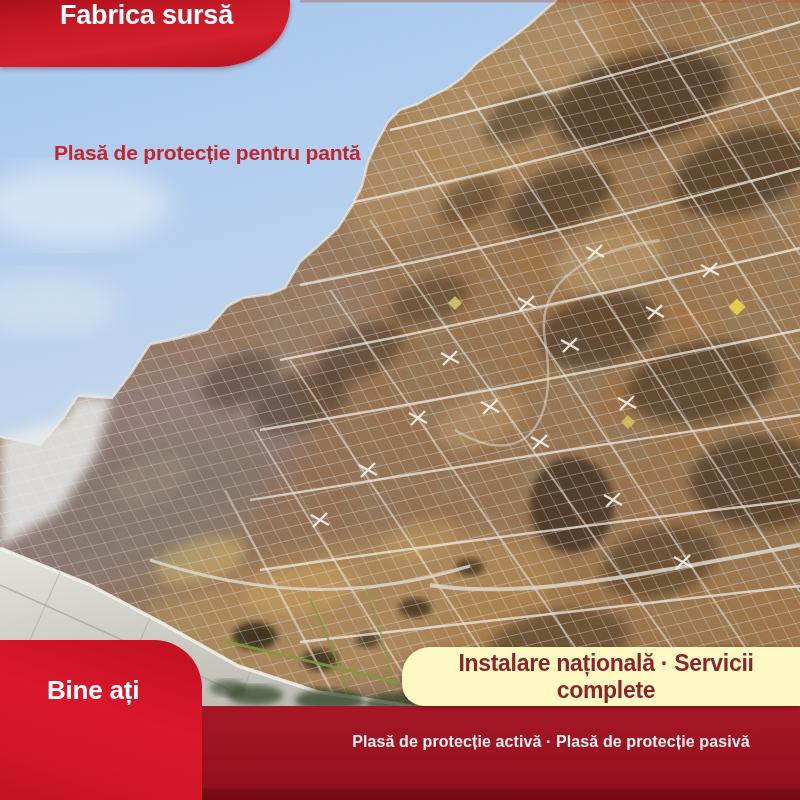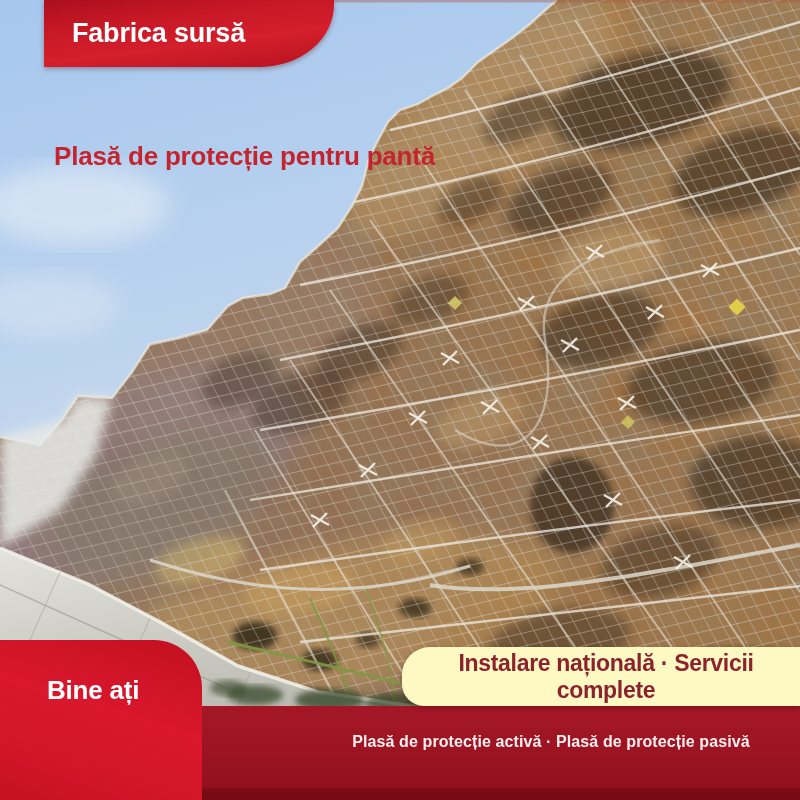--- a/index.html
+++ b/index.html
@@ -6,31 +6,31 @@
   #stage{
     position:relative;width:800px;height:800px;overflow:hidden;
     font-family:"Liberation Sans","DejaVu Sans",sans-serif;
     -webkit-font-smoothing:antialiased;
   }
   #photo{position:absolute;left:0;top:0;width:800px;height:800px;z-index:0;display:block;}
 
   
   .headline{
     position:absolute;left:54px;top:141px;z-index:1;
-    font-size:26px;font-weight:600;letter-spacing:-.2px;
+    font-size:21px;font-weight:600;letter-spacing:-.2px;
     color:#c4242e;white-space:nowrap;
   }
 
   
   .badge-top{
     position:absolute;left:0;top:0;width:290px;height:67px;z-index:4;
     background:linear-gradient(173deg,#ac0f1d 0%,#c81826 32%,#d41f2c 62%,#b5121f 100%);
     border-radius:0 0 74px 0 / 0 0 62px 0;
     box-shadow:0 2px 5px rgba(80,0,0,.35);
-    display:flex;align-items:center;padding-left:28px;box-sizing:border-box;margin-left:44px;
+    display:flex;align-items:flex-start;padding-left:60px;box-sizing:border-box;
   }
   .badge-top .label{
     color:#fff;font-size:27px;font-weight:600;letter-spacing:-.2px;white-space:nowrap;
   }
 
   
   .badge-welcome{
     position:absolute;left:0;top:640px;width:202px;height:172px;z-index:4;
     background:linear-gradient(198deg,#c11020 0%,#da172c 42%,#d21628 70%,#c21021 100%);
     border-radius:0 48px 0 0;

